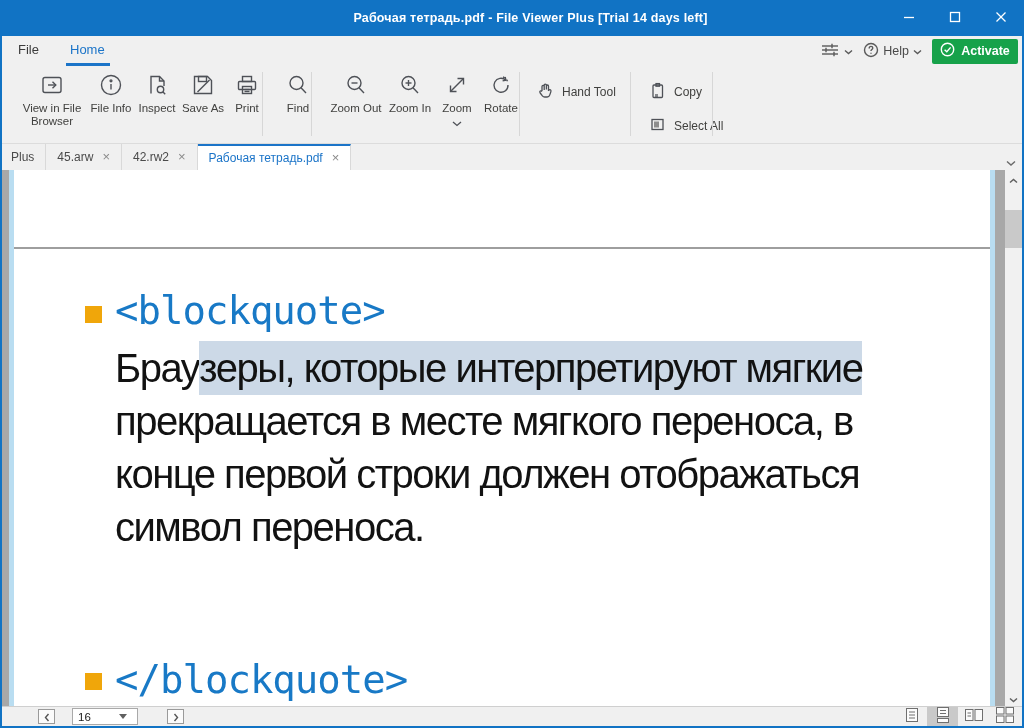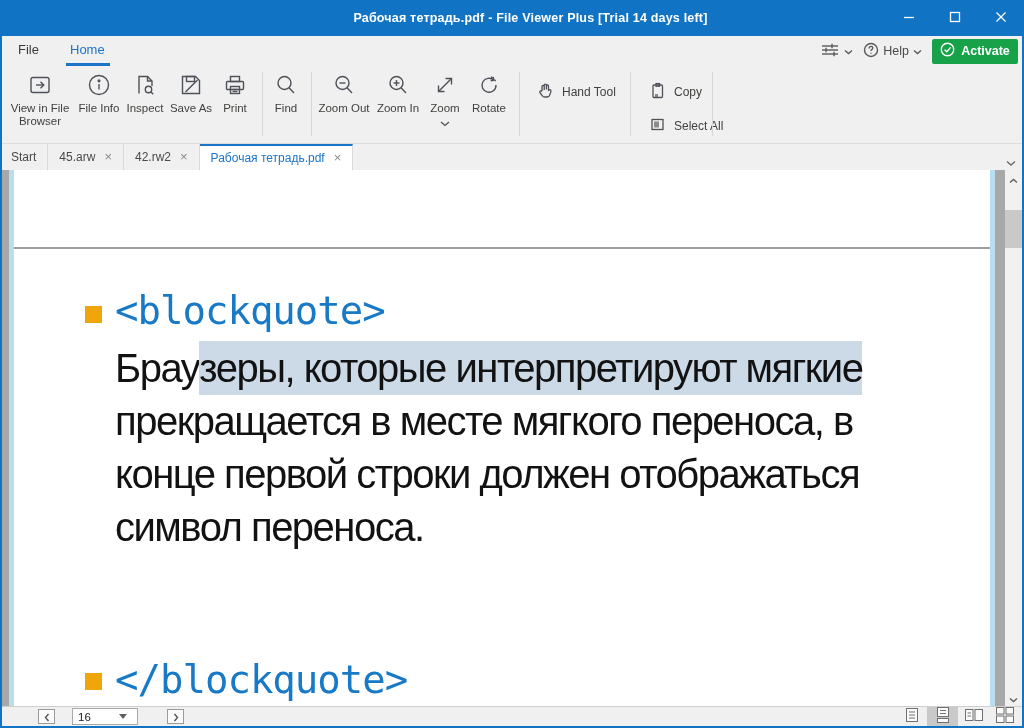--- a/index.html
+++ b/index.html
@@ -24,21 +24,21 @@
   .menu-home { left:70px; color:#1b74c8; }
   .home-underline { position:absolute; left:66px; top:27px; width:44px; height:3px; background:#1b74c8; }
   .right-cluster { position:absolute; right:6px; top:36px; height:30px; display:flex; align-items:center; gap:10px; }
   .mini-ctl { display:flex; align-items:center; gap:4px; color:#4a4a4a; font-size:12.5px; }
   .mini-ctl svg { stroke:#5a5a5a; fill:none; stroke-width:1.4; }
   .activate-btn { width:86px; height:25px; background:#17a24a; border-radius:2px; display:flex; align-items:center; justify-content:center; gap:6px; color:#fff; font-size:12.5px; font-weight:bold; }
   .activate-btn svg { stroke:#ffffff; fill:none; stroke-width:1.4; }
 
   
   .ribbon { position:absolute; left:0; top:66px; width:1024px; height:78px; background:#f0f0f0; border-bottom:1px solid #dcdcdc; }
-  .tool { position:absolute; top:6px; text-align:center; color:#41413f; font-size:11.5px; line-height:13px; cursor:default; }
+  .tool { position:absolute; top:6px; text-align:center; color:#41413f; font-size:11.5px; line-height:13px; cursor:default;margin-left:12px; }
   .tool svg.big { stroke:#4e5157; fill:none; stroke-width:1.4; display:block; margin:0 auto 4px auto; }
   .vsep { position:absolute; top:6px; height:64px; width:1px; background:#d7d7d7; }
   .tool-row { position:absolute; display:flex; align-items:center; gap:8px; font-size:12px; color:#41413f; padding:4px 9px; }
   .tool-row svg { stroke:#4e5157; fill:none; stroke-width:1.3; }
   .tool-row.selected { background:#dadada;margin-top:48px; }
   .zoom-chevron { display:block; margin:2px auto 0 auto; }
 
   
   .tabbar { position:absolute; left:0; top:144px; width:1024px; height:26px; background:#f0f0f0; display:flex; }
   .tab { display:flex; align-items:center; padding:0 11px; font-size:12px; color:#4a4a4a; border-right:1px solid #d9d9d9; height:26px; }
@@ -277,21 +277,21 @@
           <rect x="5" y="5.5" width="5" height="6" fill="#8d8d8d" stroke="none"></rect>
         </svg></span>
     <span>Select All</span>
   </div>
 
   <div class="vsep" style="left:712px;"></div>
 </div>
 
 <div class="tabbar">
   <div class="tab">
-    <span>Start</span>
+    <span>Plus</span>
   </div>
   <div class="tab">
     <span>45.arw</span>
     <span class="close">×</span>
   </div>
   <div class="tab">
     <span>42.rw2</span>
     <span class="close">×</span>
   </div>
   <div class="tab active">

